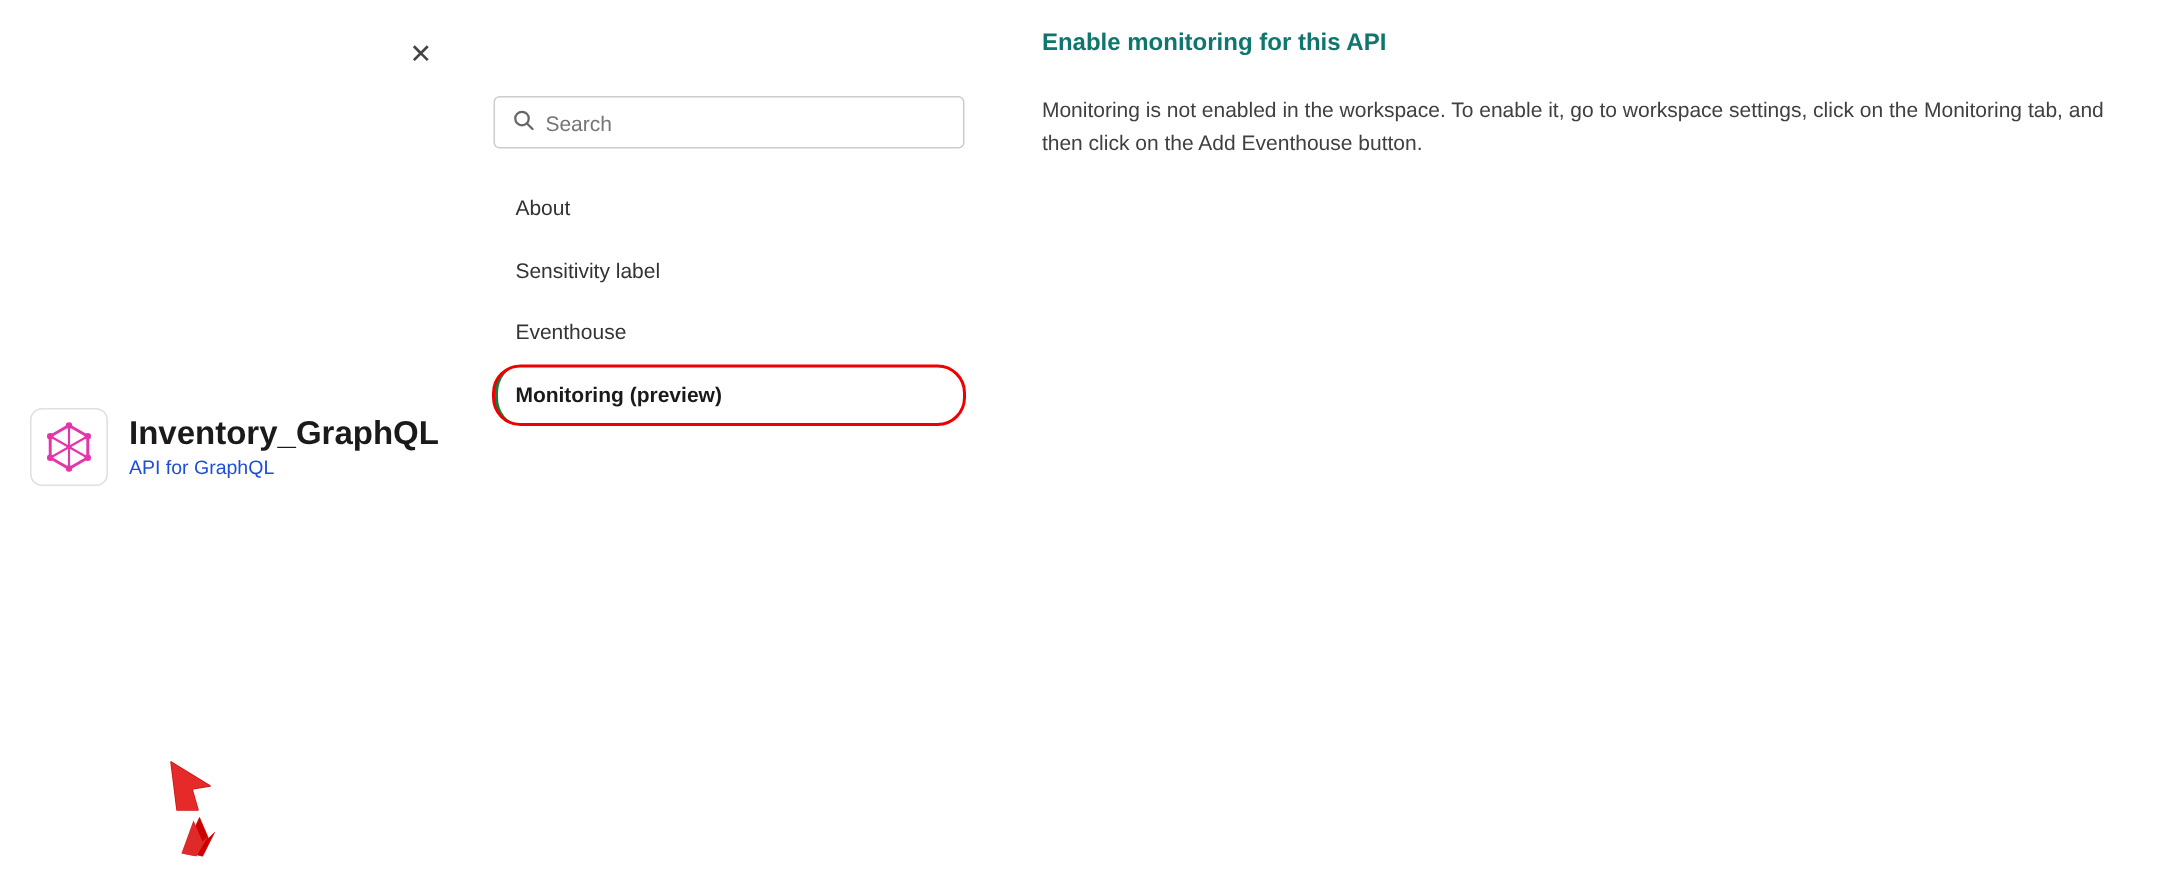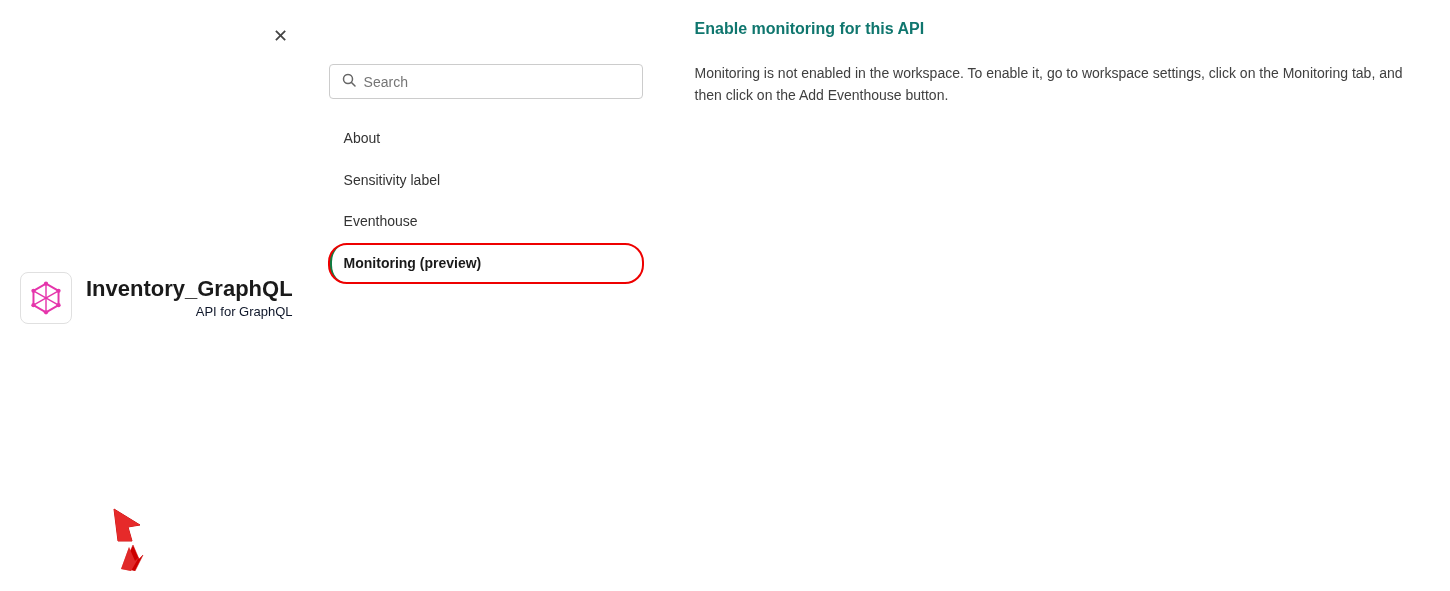--- a/index.html
+++ b/index.html
@@ -53,23 +53,22 @@
 
     .header-title {
       font-size: 22px;
       font-weight: 600;
       color: #1a1a1a;
       line-height: 1.2;
     }
 
     .header-subtitle {
       font-size: 13px;
-      color: #0f172a;
+      color: #1d4ed8;
       margin-top: 2px;
-      text-align: right;
     }
 
     .close-btn {
       position: absolute;
       right: 20px;
       top: 20px;
       width: 32px;
       height: 32px;
       background: none;
       border: none;

